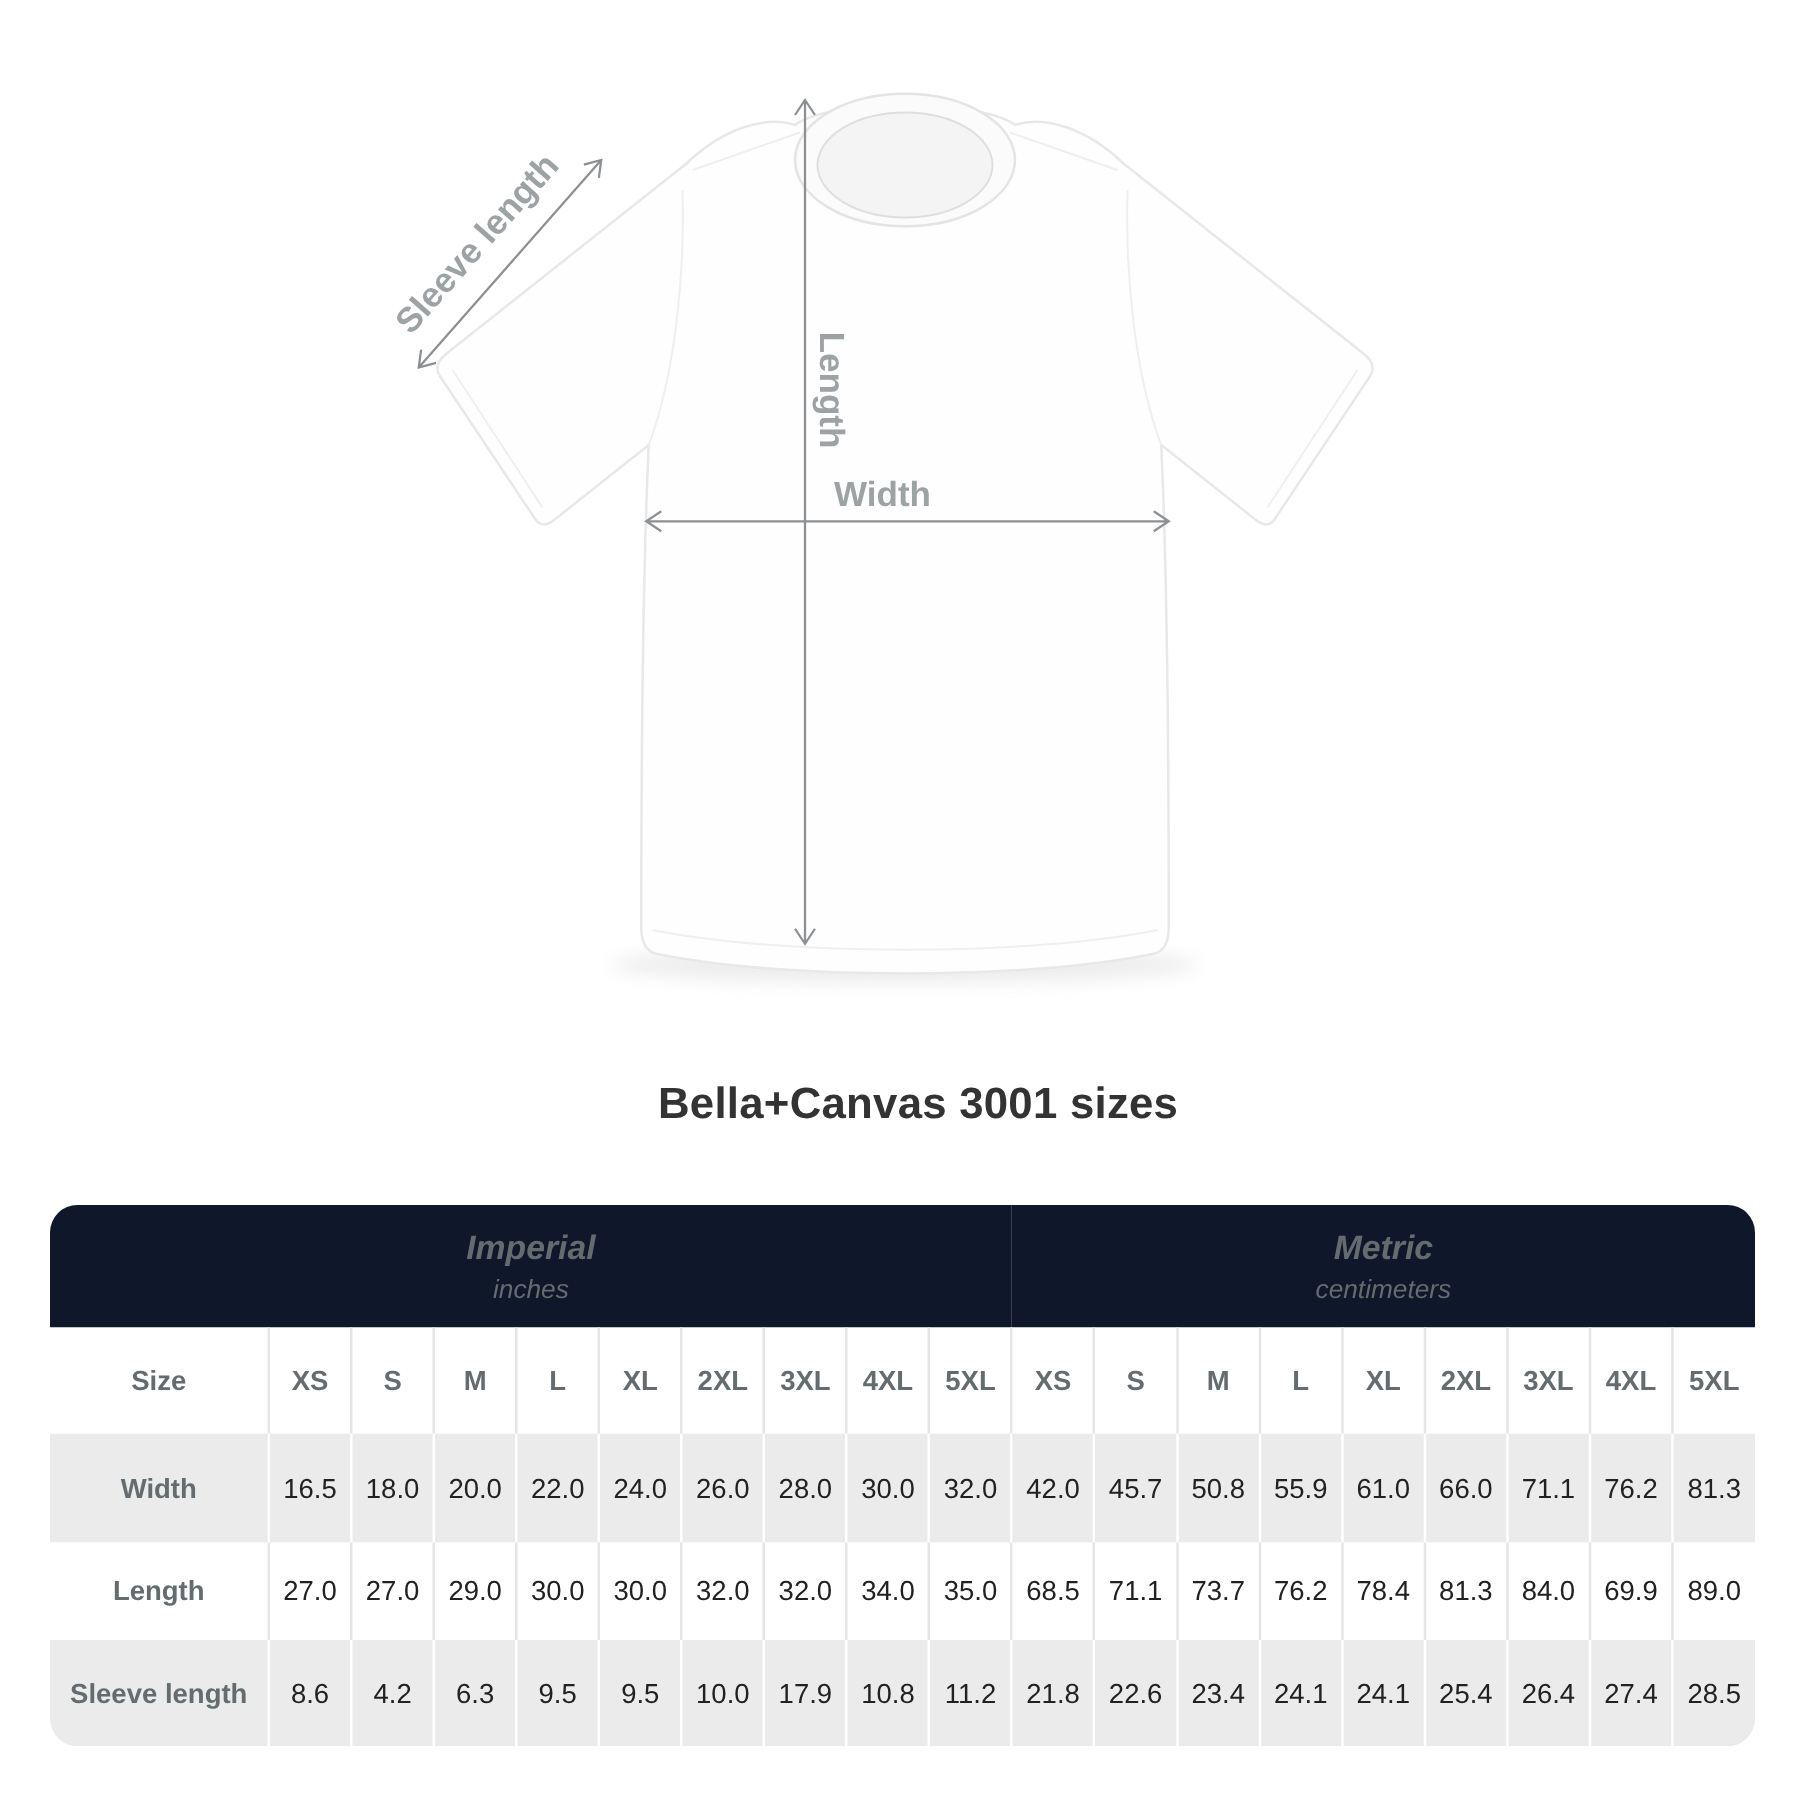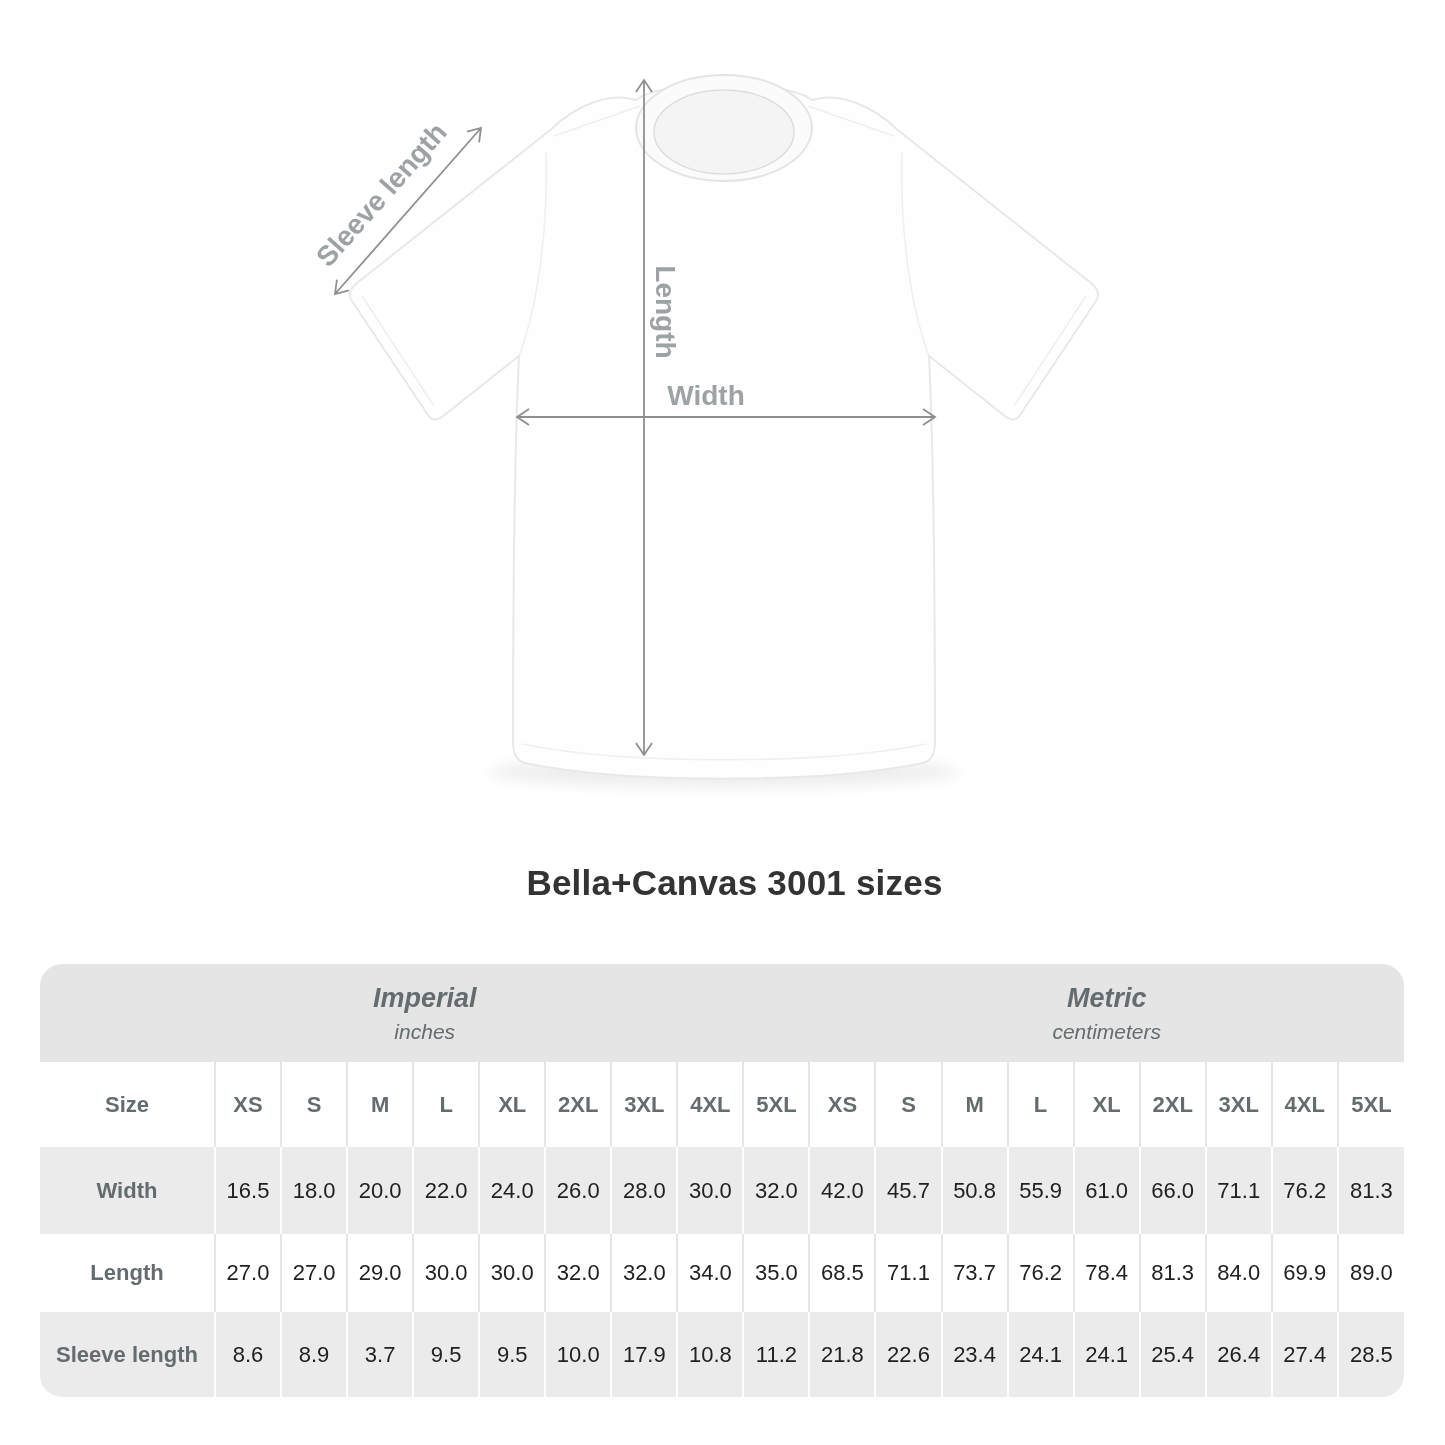--- a/index.html
+++ b/index.html
@@ -22,21 +22,21 @@
     position:absolute;left:40px;top:964px;width:1364px;
     border-radius:22px;overflow:hidden;background:#ffffff;
   }
   table{border-collapse:collapse;table-layout:fixed;width:100%;}
   col.c-label{width:175px;}
   td{
     text-align:center;vertical-align:middle;padding:0;
     font-size:22px;color:#212121;
   }
   tr.group{height:98px;}
-  tr.group td{background:#e5e5e5;}
+  tr.group td{background:#0f172a;}
   tr.h-size{height:85px;}
   tr.h-w{height:87px;}
   tr.h-l{height:78px;}
   tr.h-s{height:85px;}
   tr.r-gray td{background:#ebebeb;border-left:2px solid #ffffff;}
   tr.r-white td{background:#ffffff;border-left:2px solid #e5e5e5;text-align:center;}
   tr td:first-child{border-left:none;}
   td.lbl, tr.sizes td{font-weight:bold;color:#656c70;}
   .gl{font-size:27px;font-weight:bold;font-style:italic;color:#656c70;}
   .gu{font-size:21px;font-style:italic;color:#656c70;margin-top:6px;}
@@ -180,22 +180,22 @@
         <td>78.4</td>
         <td>81.3</td>
         <td>84.0</td>
         <td>69.9</td>
         <td>89.0</td>
       </tr>
 
       <tr class="r-gray h-s">
         <td class="lbl">Sleeve length</td>
         <td>8.6</td>
-        <td>8.9</td>
-        <td>3.7</td>
+        <td>4.2</td>
+        <td>6.3</td>
         <td>9.5</td>
         <td>9.5</td>
         <td>10.0</td>
         <td>17.9</td>
         <td>10.8</td>
         <td>11.2</td>
         <td>21.8</td>
         <td>22.6</td>
         <td>23.4</td>
         <td>24.1</td>

